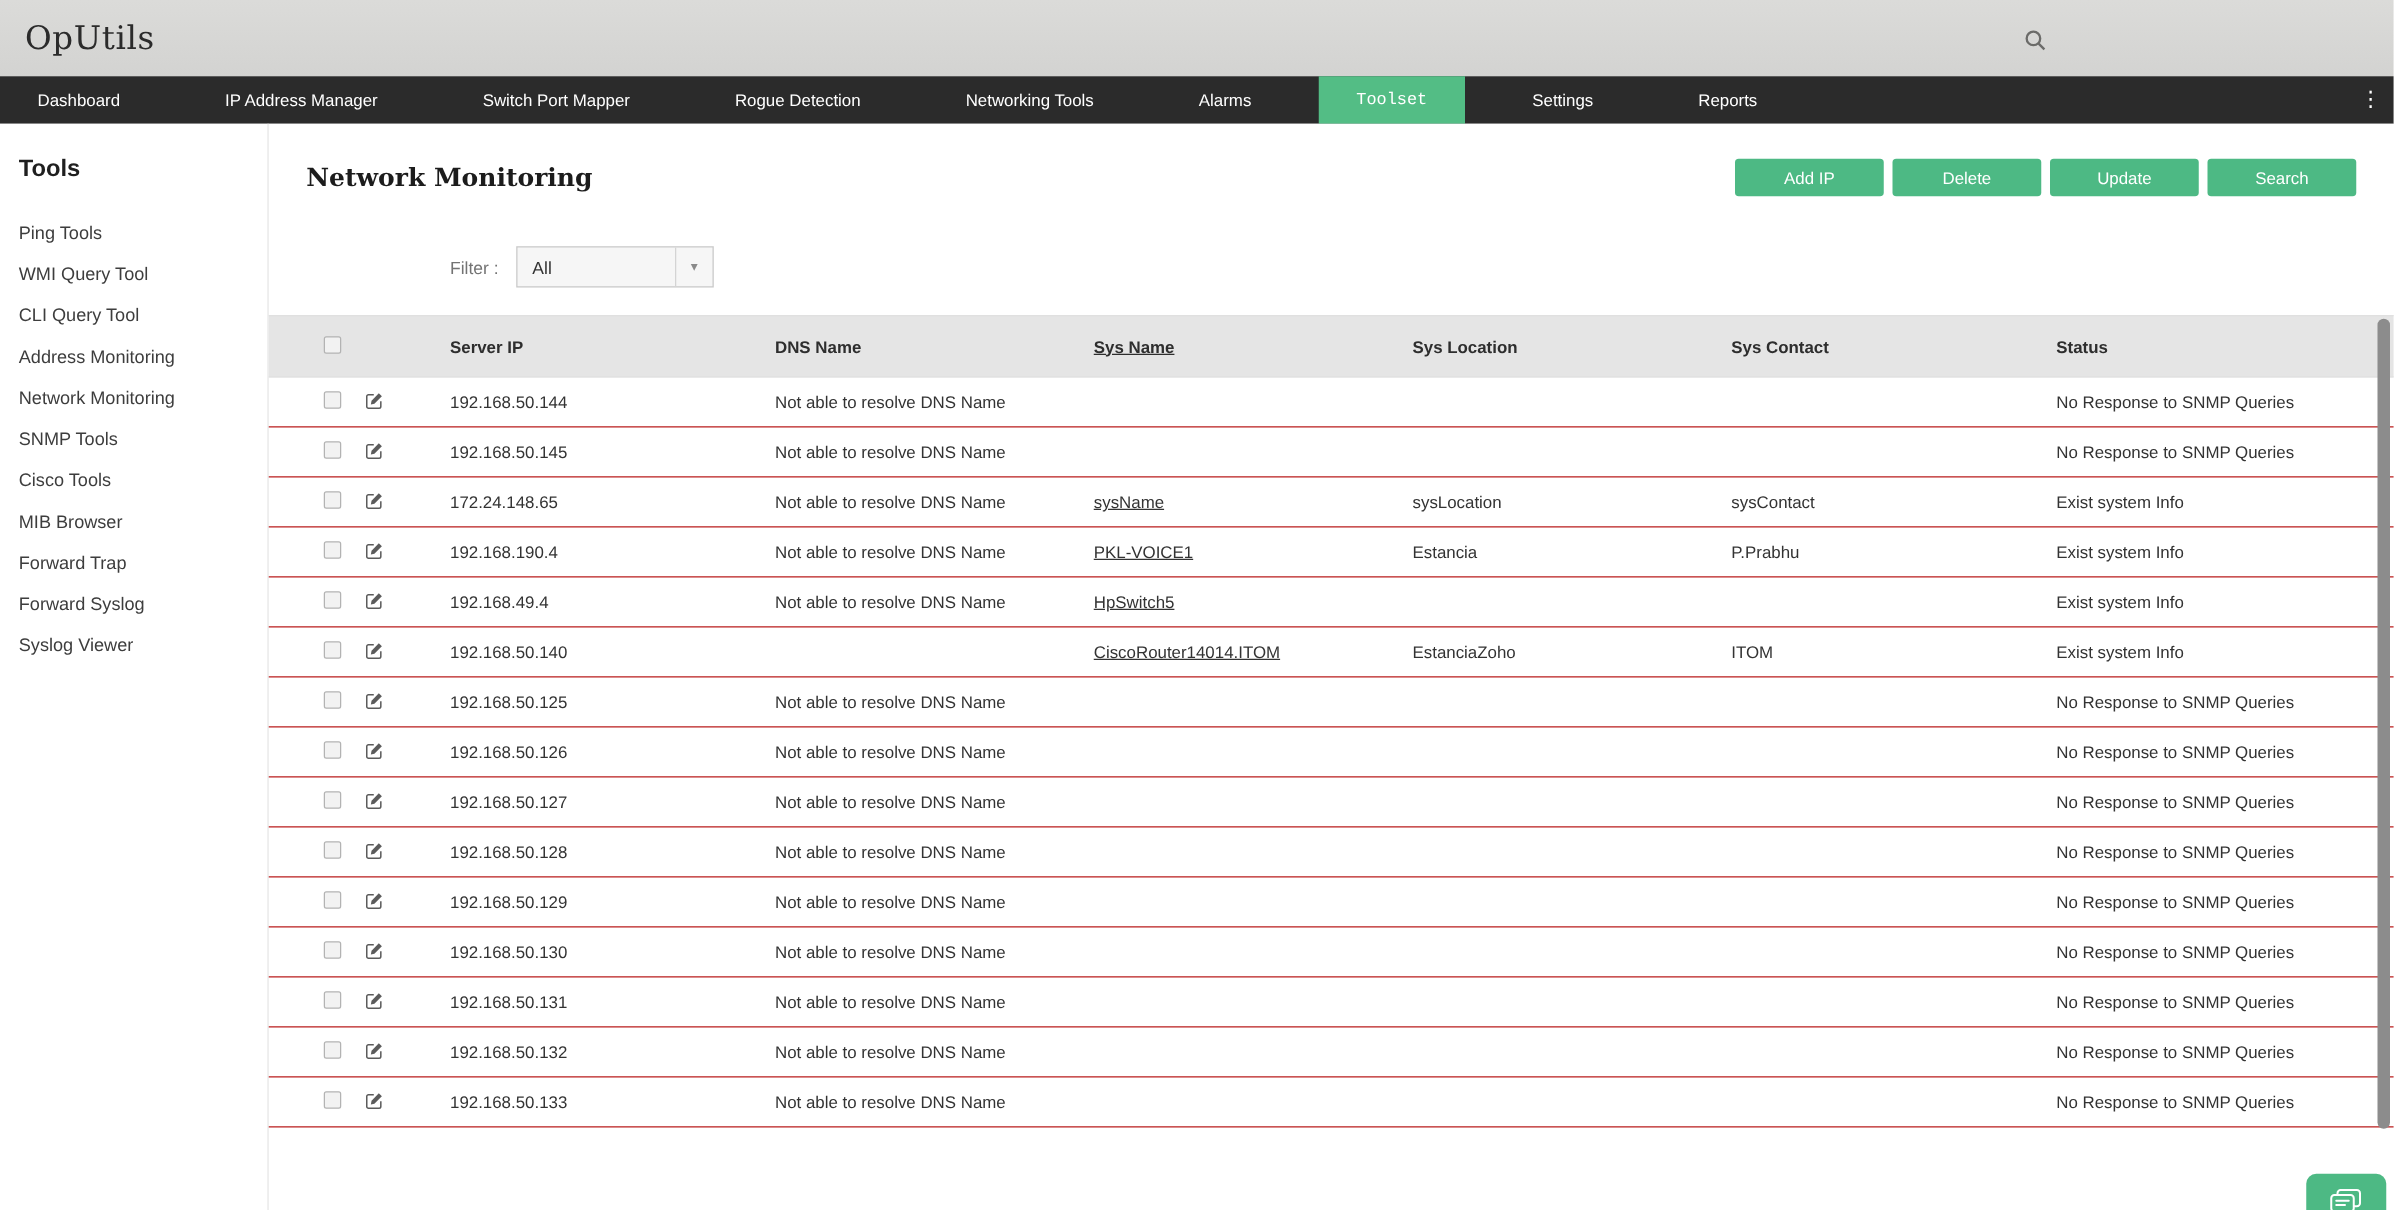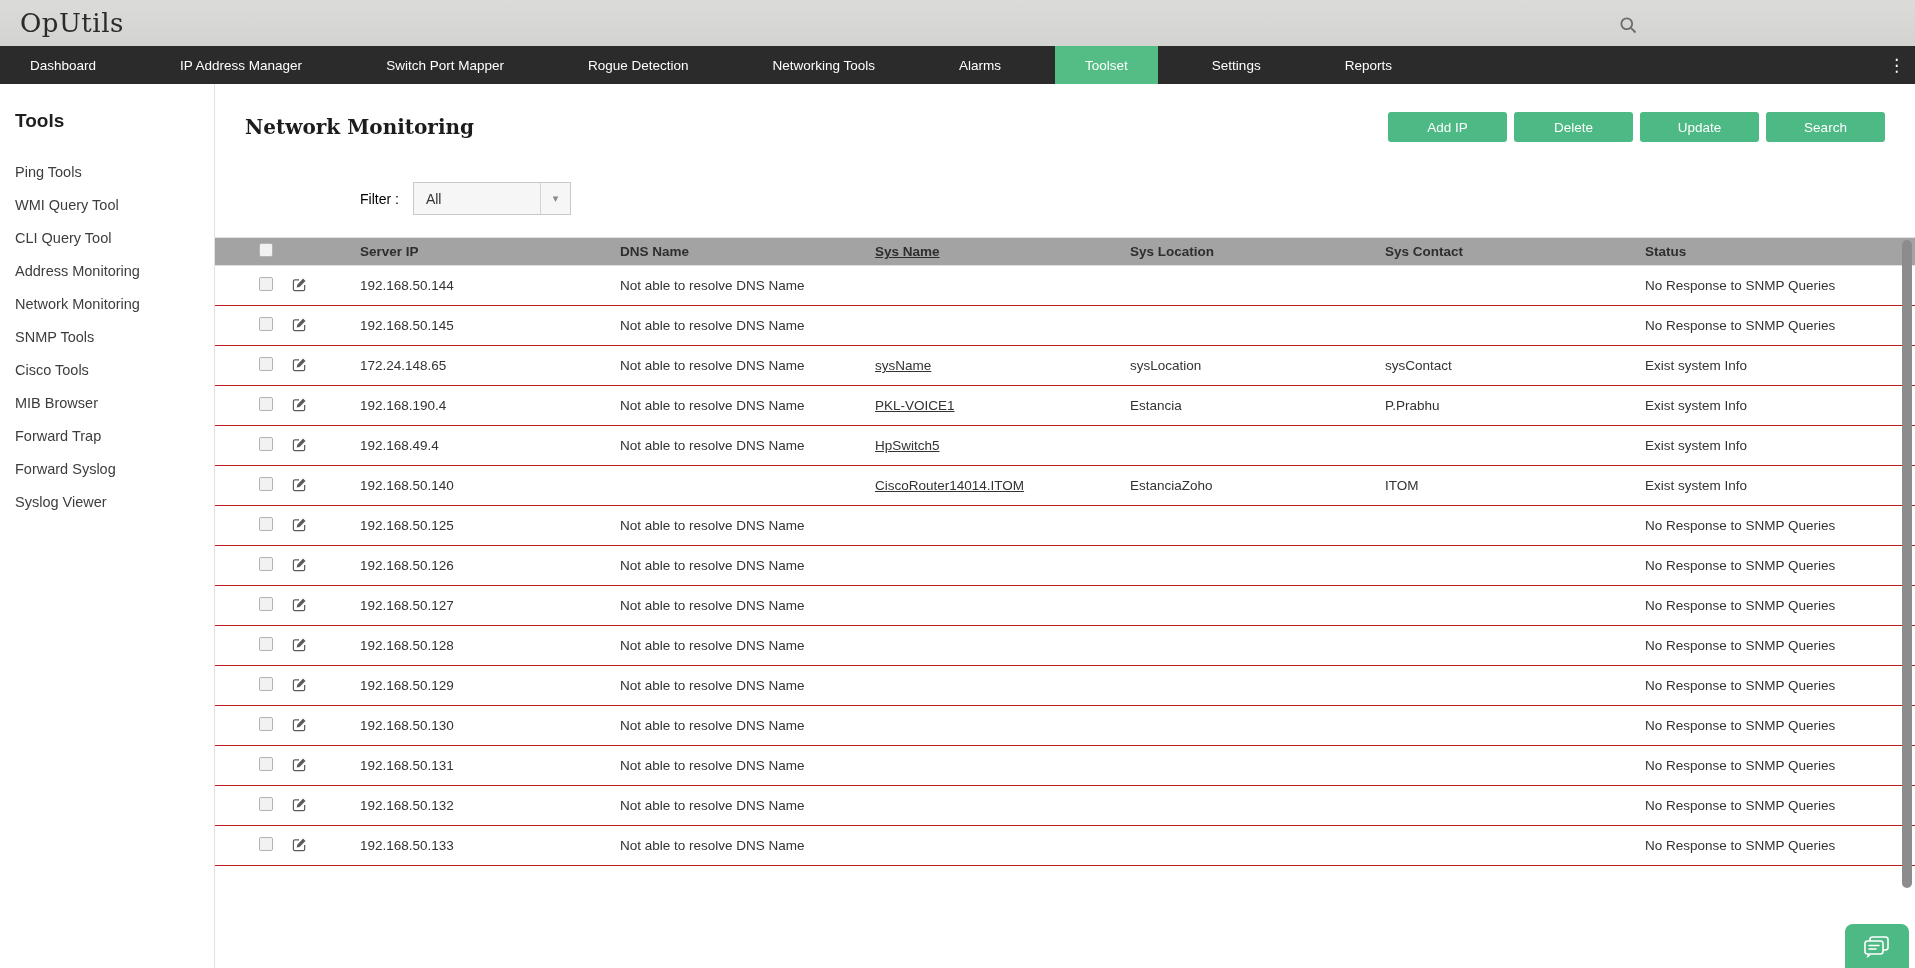--- a/index.html
+++ b/index.html
@@ -1,20 +1,20 @@
 <!DOCTYPE html>
 <html><head>
 <meta charset="utf-8">
 <style>
   * { margin:0; padding:0; box-sizing:border-box; }
   html,body { width:1915px; height:968px; overflow:hidden; background:#fff;
               font-family:"Liberation Sans", sans-serif; }
 
   
-  .top-header { height:46px; background:linear-gradient(#dbdbd9,#d3d3d1);
+  .top-header { height:61px; background:linear-gradient(#dbdbd9,#d3d3d1);
                 display:flex; align-items:center; justify-content:space-between;
                 padding:0 18px 0 20px; }
   .logo { font-family:"DejaVu Serif", serif; font-size:26px; color:#2b2b2b; letter-spacing:.5px; }
   .header-right { display:flex; align-items:center; gap:26px;flex-direction:column; }
   .license-pill { background:#e7e7e5; border-radius:15px; height:29px; display:flex;
                   align-items:center; gap:7px; padding:0 14px; font-size:13.5px; color:#333; }
   .pill-circle { width:19px; height:19px; border-radius:50%; background:#a2a2a0; color:#fff;
                  display:flex; align-items:center; justify-content:center; font-size:10px; flex:0 0 auto; }
   .pill-link { cursor:pointer; }
   .hdr-icon { width:22px; height:22px; color:#6b6b69; display:flex; align-items:center;
@@ -24,21 +24,21 @@
             overflow:hidden; cursor:pointer; }
   .avatar::before { content:""; position:absolute; top:4px; left:8px; width:10px; height:10px;
                     border-radius:50%; background:#e9e9e7; }
   .avatar::after { content:""; position:absolute; top:15px; left:3px; width:20px; height:14px;
                    border-radius:50%; background:#e9e9e7; }
 
   
   .navbar { height:38px; background:#2b2b2b; display:flex; align-items:stretch; position:relative;gap:24px; }
   .nav-item { color:#fff; font-size:13.5px; display:flex; align-items:center; padding:0 30px;
               cursor:pointer; white-space:nowrap; }
-  .nav-item.active { background:#53bd85; }
+  .nav-item.active { background:#53bd85;font-family:Liberation Mono, monospace; }
   .nav-kebab { position:absolute; right:10px; top:0; height:38px; display:flex; align-items:center;
                color:#fff; font-size:17px; cursor:pointer; font-family:"DejaVu Sans", sans-serif; }
 
   
   .page-body { display:flex; height:884px; position:relative; }
   .sidebar { width:215px; flex:0 0 215px; border-right:1px solid #e2e2e2; padding:26px 0 0 15px;
              background:#fff; }
   .sidebar-title { font-size:19px; font-weight:bold; color:#1f1f1f; margin-bottom:24px; }
   .side-item { font-size:14.5px; color:#3d3d3d; padding:8px 0 9px 0; cursor:pointer; }
 
@@ -53,32 +53,32 @@
   
   .tabstrip { display:flex; margin:20px 30px 0 30px; }
   .tab { width:161px; min-height:87px; display:flex; align-items:center; justify-content:center;
          text-align:center; font-family:"DejaVu Serif", serif; font-size:14.5px; color:#2e2e2e;
          border-right:1px solid #ececec; cursor:pointer; padding:0 14px; line-height:1.45; }
   .tab:first-child { border-left:1px solid #ececec; }
   .tab.active { background:#ededed; box-shadow: inset 0 -4px 0 #3fb579; }
 
   
   .filter-row { display:flex; align-items:center; margin:40px 0 0 145px; }
-  .filter-label { font-size:14px; color:#000000; margin-right:14px; }
+  .filter-label { font-size:14px; color:#737373; margin-right:14px; }
   .dropdown { width:158px; height:33px; background:#f6f6f6; border:1px solid #c9c9c9;
               display:flex; align-items:center; cursor:pointer; }
   .dropdown-value { flex:1; font-size:14px; color:#333; padding-left:12px; }
   .dropdown-arrow { width:30px; height:100%; border-left:1px solid #d4d4d4; display:flex;
                     align-items:center; justify-content:center; color:#8a8a8a; font-size:11px; }
 
   
   .table { margin-top:22px; }
   .t-row { display:flex; align-items:center; height:40px; border-bottom:1px solid #b91c1c;
            padding-left:44px; font-size:13.5px; color:#333; }
-  .t-head { height:29px; background:#a3a3a3; border-top:1px solid #e0e0e0;
+  .t-head { height:50px; background:#e5e5e5; border-top:1px solid #e0e0e0;
             border-bottom:1px solid #e0e0e0; font-weight:bold; color:#2e2e2e; }
   .c-check { width:33px; flex:0 0 33px; }
   .c-edit  { width:68px; flex:0 0 68px; }
   .c-ip    { width:260px; flex:0 0 260px; }
   .c-dns   { width:255px; flex:0 0 255px; }
   .c-sysname { width:255px; flex:0 0 255px;text-decoration:underline; }
   .c-sysloc  { width:255px; flex:0 0 255px; }
   .c-syscontact { width:260px; flex:0 0 260px; }
   .c-status { flex:1; }
   .checkbox { width:14px; height:14px; border:1px solid #b3b3b3; background:#f2f2f2;

